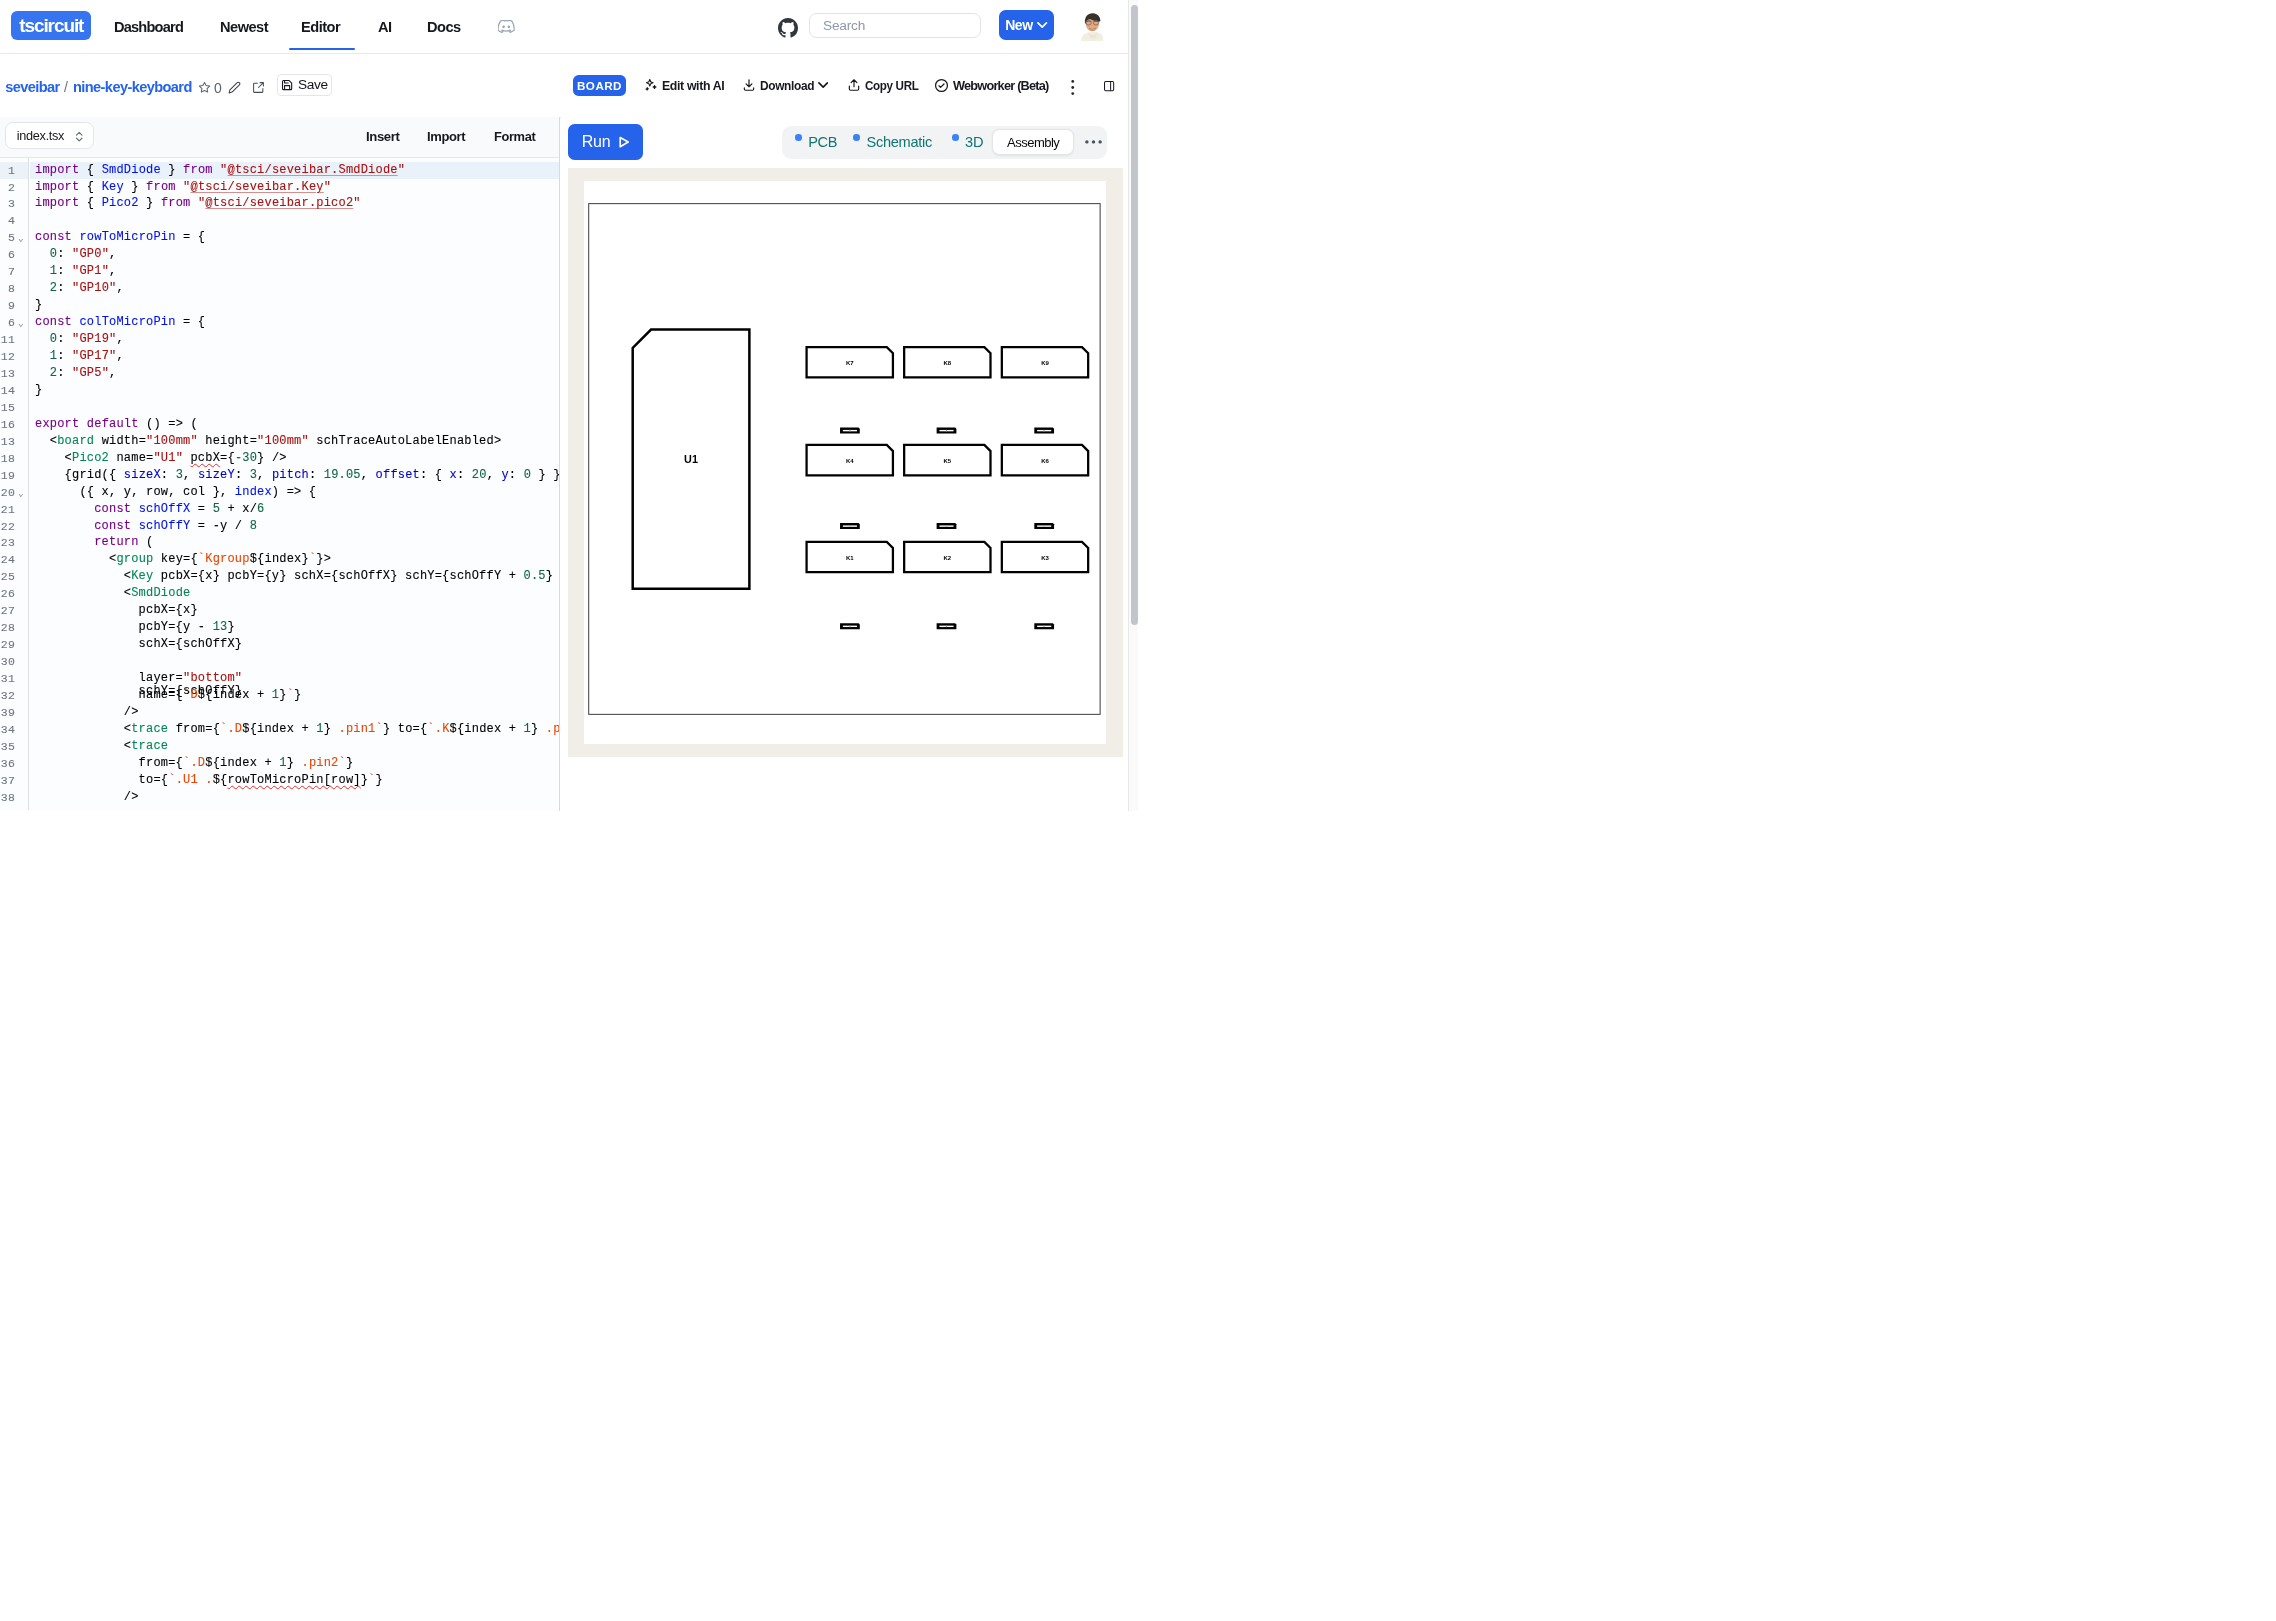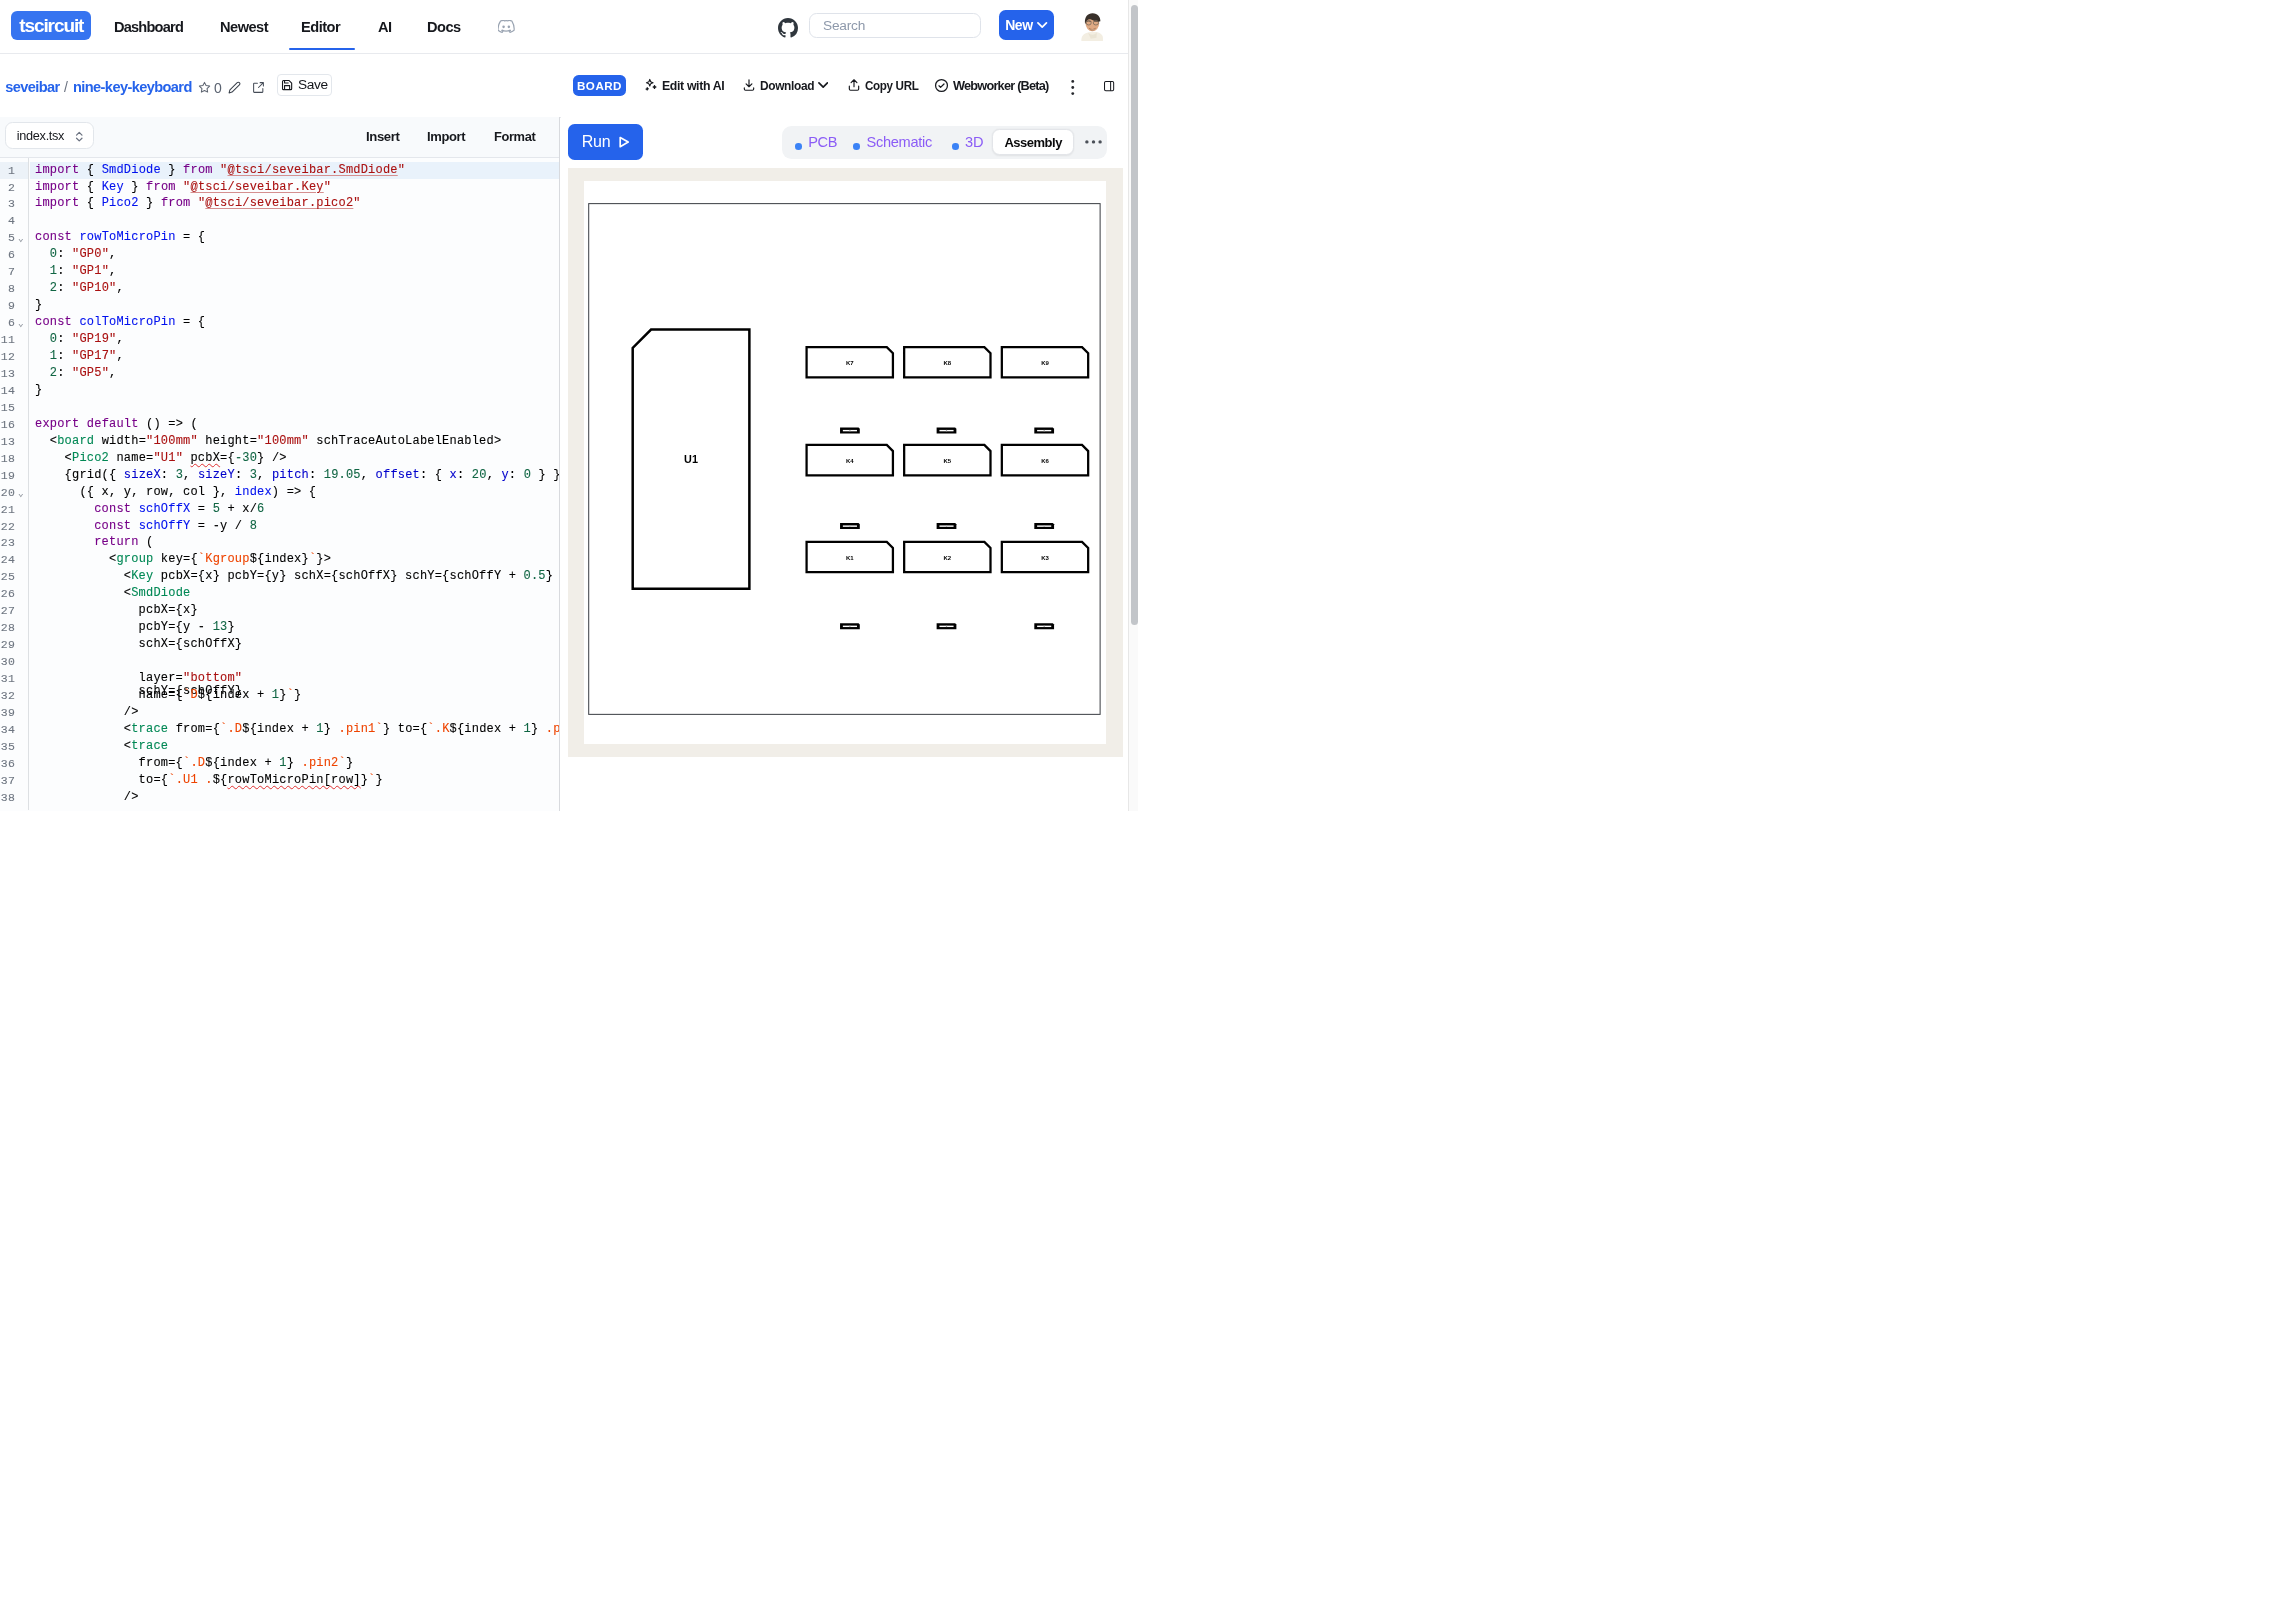--- a/index.html
+++ b/index.html
@@ -38,24 +38,24 @@
 .hl{position:absolute;left:30px;right:0;height:17px;background:#e9f2fb}
 .hlg{position:absolute;left:0;width:29px;height:17px;background:#ecf2f8}
 .k{color:#770088}.d{color:#0011ee}.pn{color:#0000cc}.s{color:#aa1111}.n{color:#116644}.t{color:#008855}.o{color:#ee4400}
 .ul{text-decoration:underline;text-decoration-color:#d58f8f;text-underline-offset:1.9px}
 .wv{text-decoration:underline;text-decoration-style:wavy;text-decoration-color:#e03030;text-decoration-thickness:0.9px;text-underline-offset:1.9px}
 
 #rpane{position:absolute;left:561px;top:117px;width:578px;height:694px;background:#fff}
 #runbtn{position:absolute;left:7px;top:7px;width:75px;height:36px;background:#2563eb;border-radius:6.6px;
   color:#fff;display:flex;align-items:center;justify-content:center;gap:8.5px;font-size:16px;letter-spacing:-0.2px}
 #seg{position:absolute;left:221px;top:8.5px;width:325px;height:33px;background:#f1f3f5;border-radius:9.4px;display:flex;align-items:center}
-.segitem{display:flex;align-items:flex-end;gap:6.6px;font-size:14.6px;letter-spacing:-0.3px;color:#8b5cf6}
+.segitem{display:flex;align-items:flex-start;gap:6.6px;font-size:14.6px;letter-spacing:-0.3px;color:#0f766e}
 .dot{width:6.6px;height:6.6px;border-radius:50%;background:#3b82f6}
 #asmpill{background:#fff;border:0.9px solid #e3e5e9;border-radius:7.5px;box-shadow:0 0.9px 1.9px rgba(0,0,0,0.07);
-  height:26px;display:flex;align-items:center;justify-content:center;font-weight:700;font-size:13px;letter-spacing:-0.5px;color:#0a0a0b}
+  height:26px;display:flex;align-items:center;justify-content:center;font-weight:400;font-size:13px;letter-spacing:-0.5px;color:#0a0a0b}
 #beige{position:absolute;left:7px;top:51px;width:555px;height:589px;background:#f1eee8}
 #canvas{position:absolute;left:16.4px;top:12.7px;width:522px;height:563px;background:#fff}
 
 #sbtrack{position:absolute;left:1128px;top:0;width:10.8px;height:811px;background:#fafafa;border-left:0.9px solid #e7e7e7}
 #sbthumb{position:absolute;left:1.9px;top:4.7px;width:7px;height:620px;background:#c2c5c9;border-radius:3.8px}
 </style></head><body>
 <div id="page">
 <div id="nav">
 <div id="logo">tscircuit</div>
 <div class="navitem" style="left:114px;letter-spacing:-0.8px">Dashboard</div>

